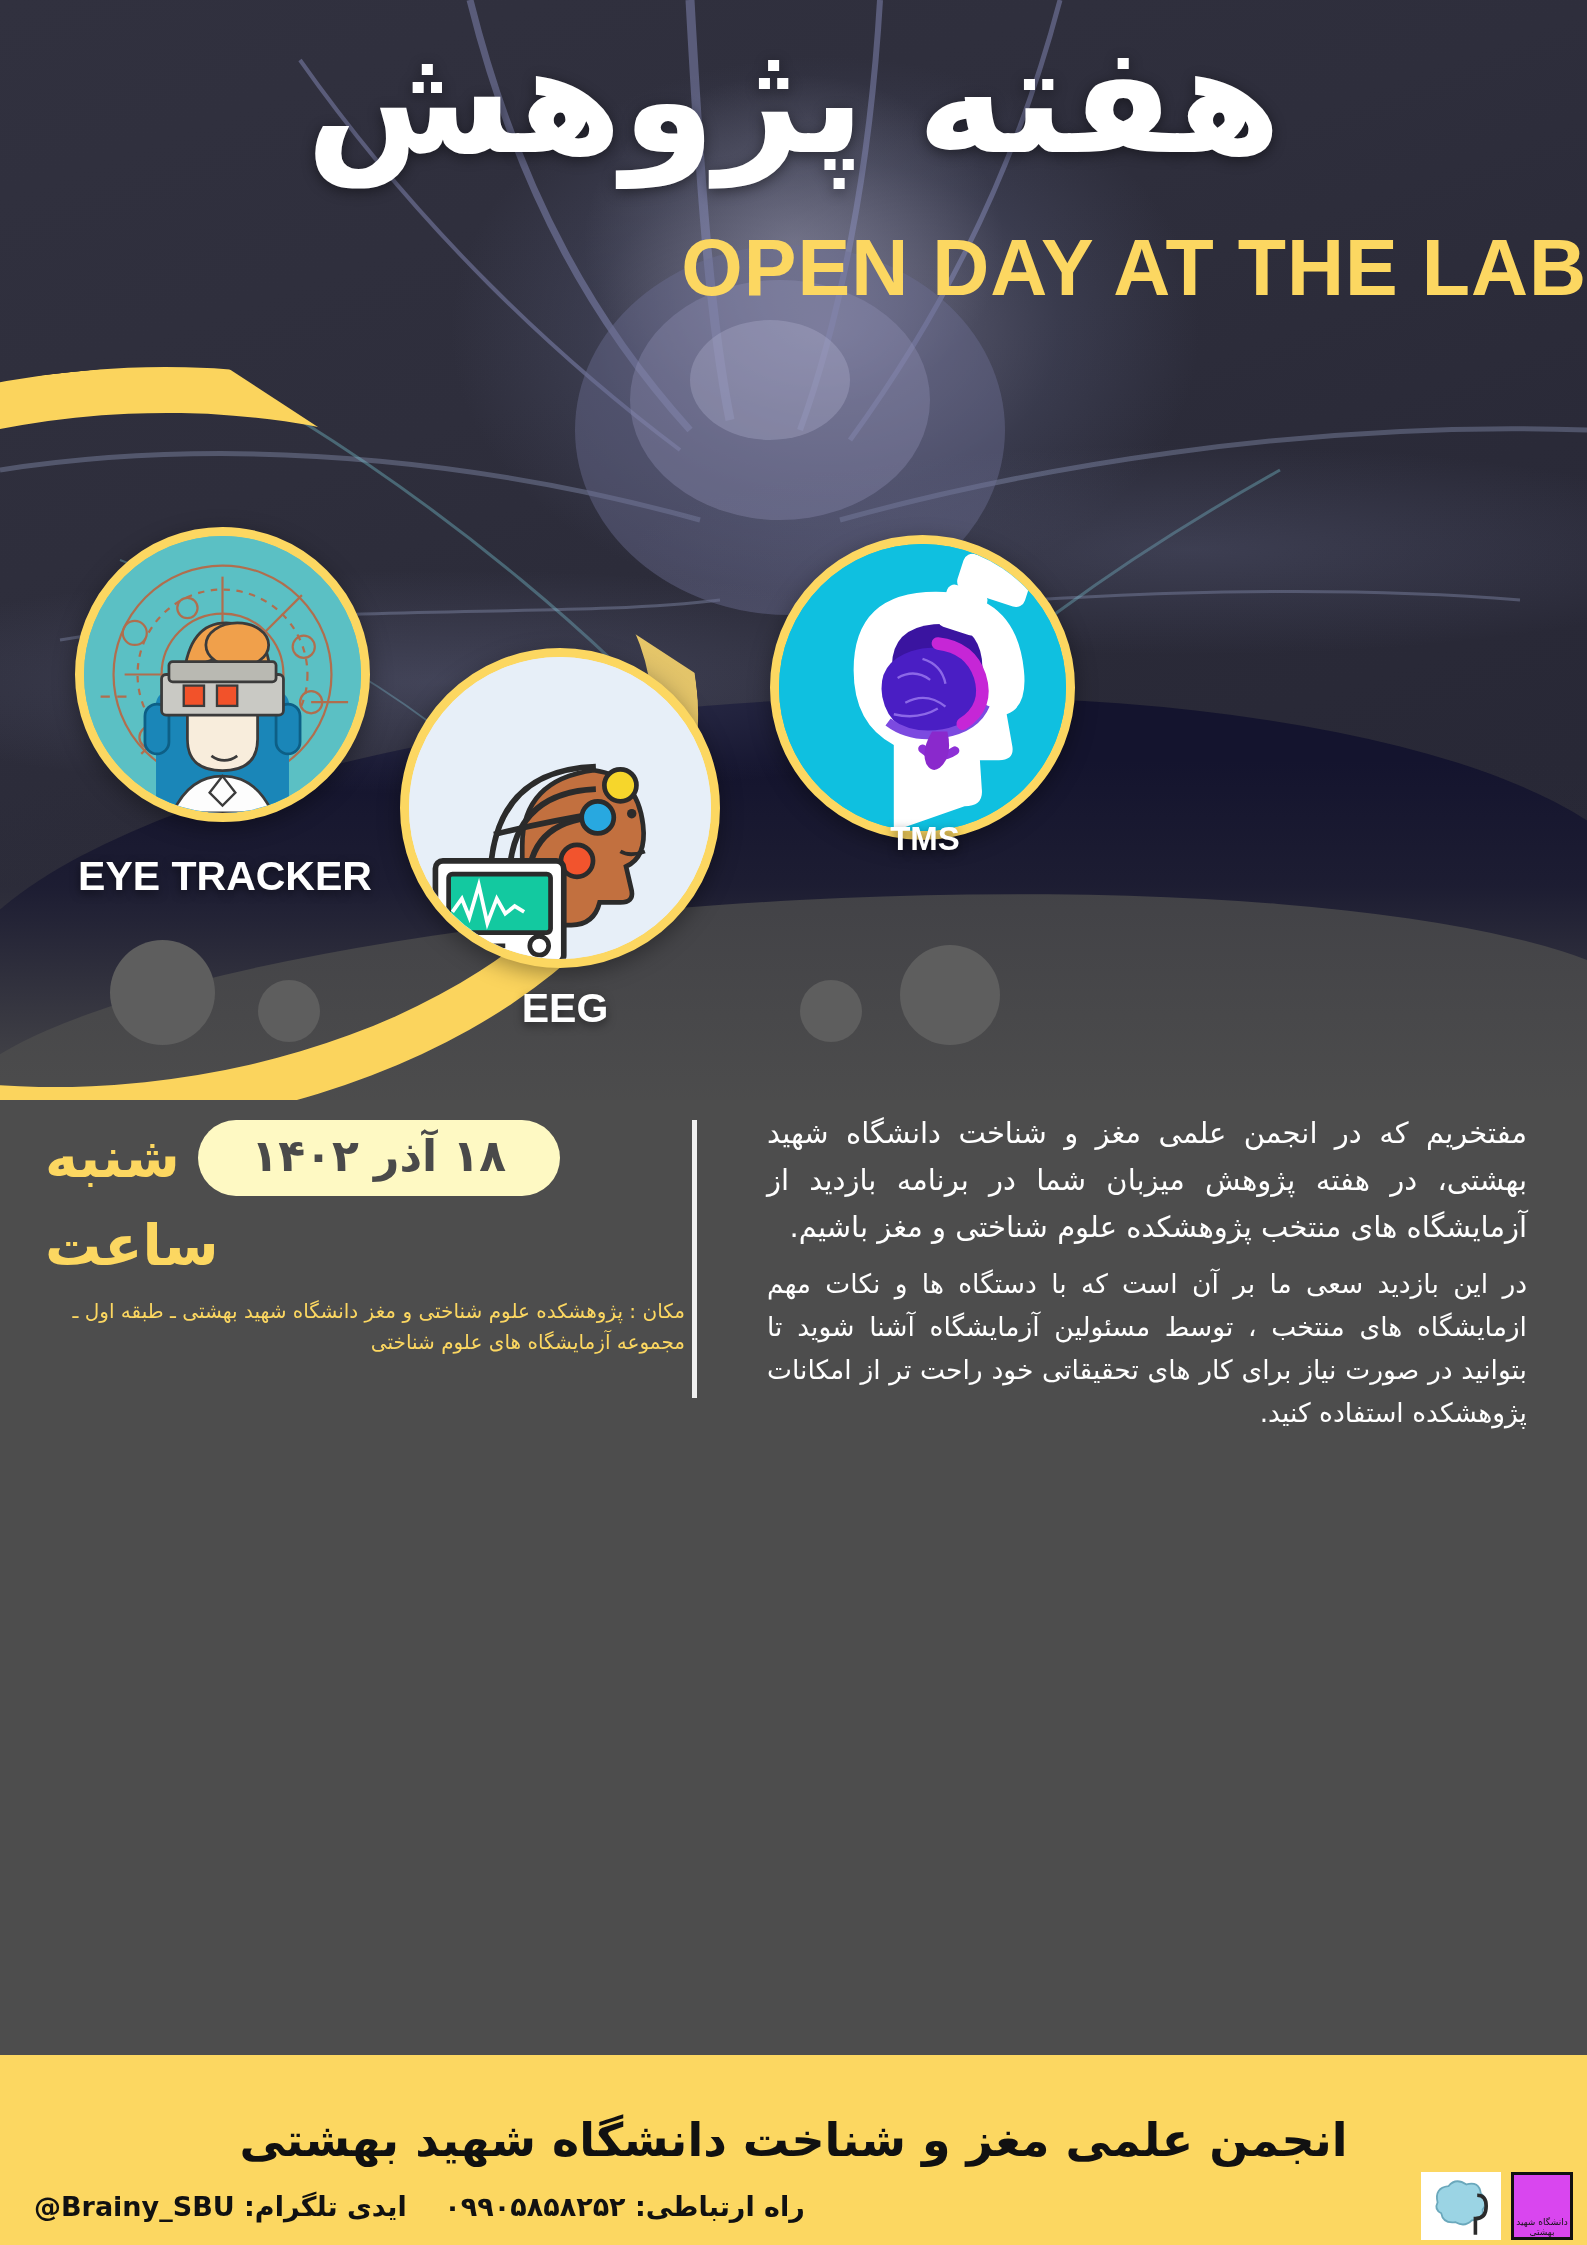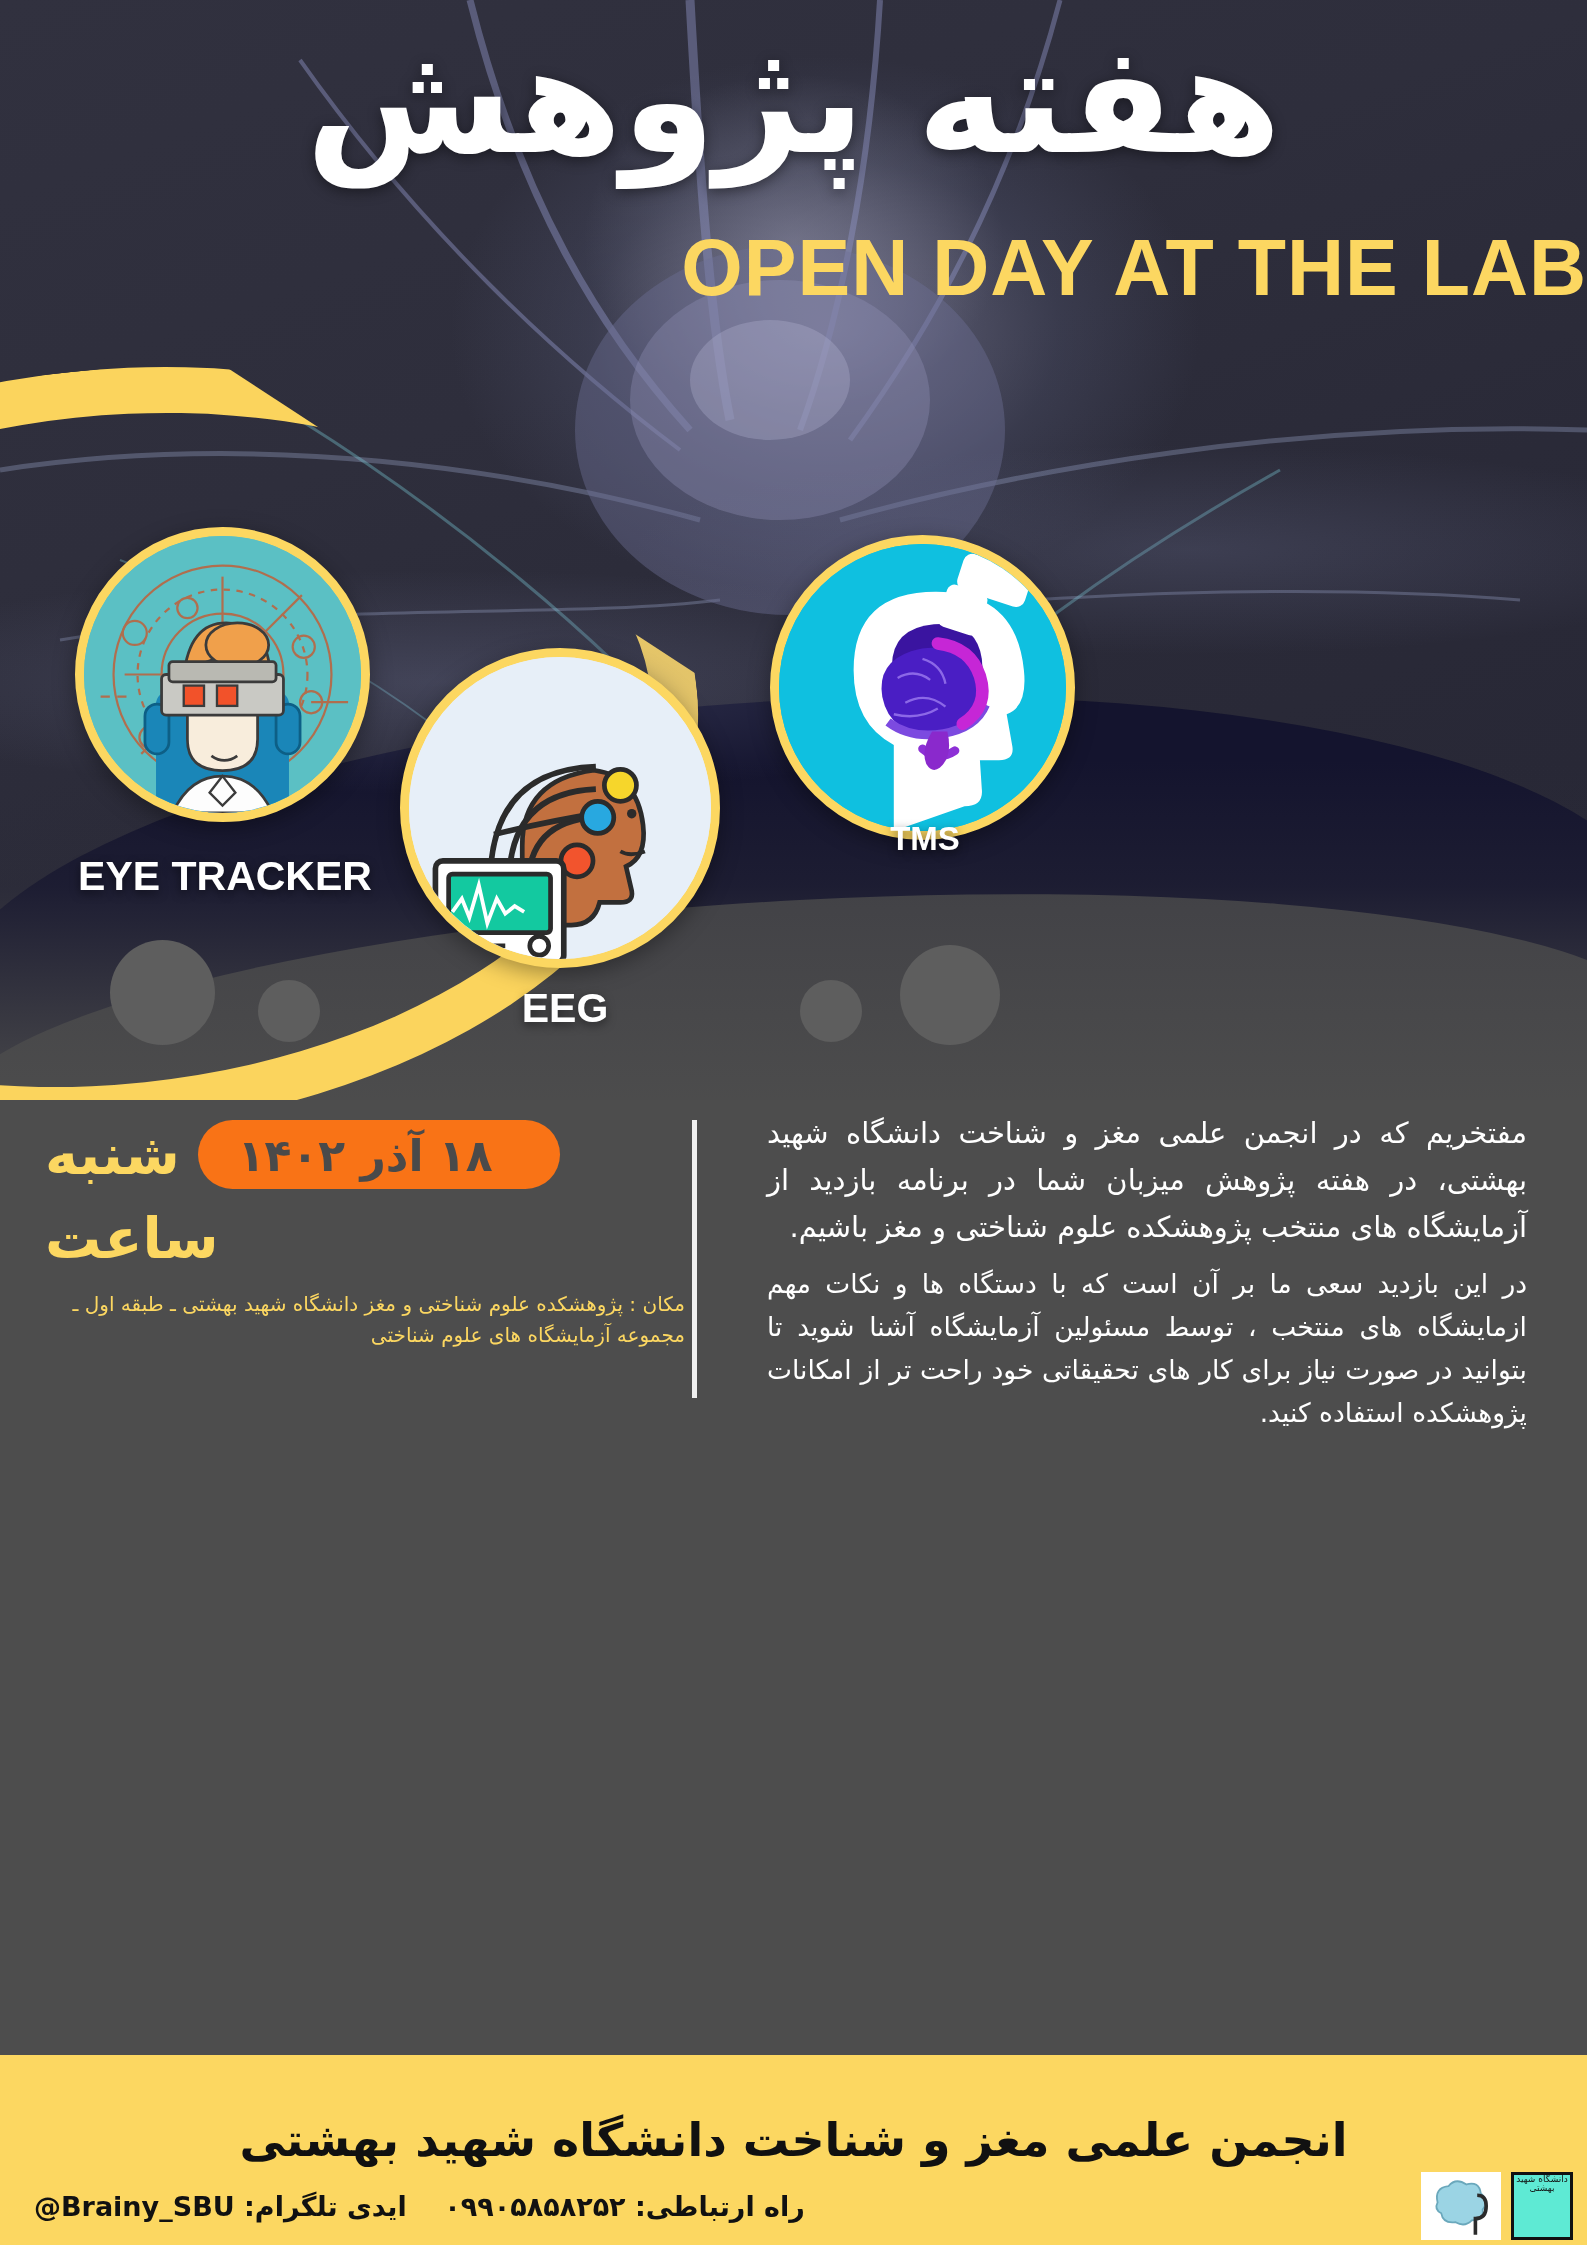--- a/index.html
+++ b/index.html
@@ -117,23 +117,23 @@
     position:absolute; left:692px; top:40px; width:5px; height:278px; background:#f0f0f0;
   }
 
   .when { position:absolute; left:45px; top:40px; width:640px; direction:rtl; }
   .row { display:flex; align-items:center; justify-content:flex-end; gap:18px; margin-bottom:22px; }
   .row-key{
     color:#fcd761; font-size:56px; font-weight:700; min-width:132px; text-align:right;
     line-height:1;
   }
   .pill{
-    background:#f97316; color:#4a4a4a; border-radius:44px;
-    font-size:44px; font-weight:700; padding:14px 40px 11px;
-    min-width:362px; text-align:left; line-height:1;
+    background:#fef9c3; color:#4a4a4a; border-radius:44px;
+    font-size:44px; font-weight:700; padding:14px 40px 18px;
+    min-width:362px; text-align:center; line-height:1;
   }
   .place{
     margin-top:13px; color:#fcd761; font-size:20px; line-height:1.55;
     direction:rtl; padding-left:8px;
   }
 
   
   .footer-band{
     position:absolute; left:0; top:2055px; width:1587px; height:112px;
     background:#fcd761; display:flex; align-items:flex-end; justify-content:center;
@@ -143,22 +143,22 @@
     letter-spacing:1px;
   }
 
   
   .contact-bar{
     position:absolute; left:0; top:2167px; width:1587px; height:78px;
     background:#fcd761; display:flex; align-items:center;
   }
   .logos{ display:flex; align-items:center; gap:10px; margin-left:22px; padding-right:14px; }
   .logo-sbu{
-    width:62px; height:68px; background:#5eead4; border:3px solid #111;
-    display:flex; align-items:flex-start; justify-content:center;
+    width:62px; height:68px; background:#d946ef; border:3px solid #111;
+    display:flex; align-items:flex-end; justify-content:center;
     font-size:9px; color:#111; text-align:center; line-height:1.05; overflow:hidden;
   }
   .logo-brainy{
     width:80px; height:68px; background:#fff;
     display:flex; align-items:center; justify-content:center;
   }
   .contact-text{
     margin-right:auto; padding-left:34px; color:#111;
     font-size:27px; font-weight:700; direction:rtl; white-space:nowrap;
   }

